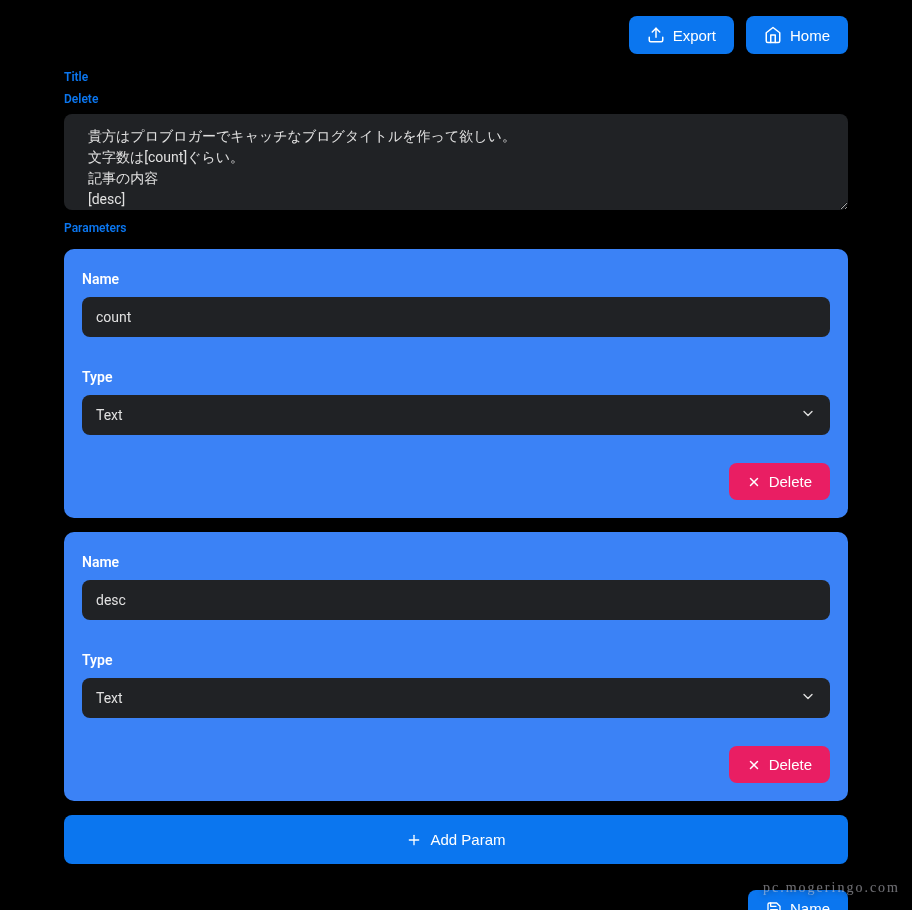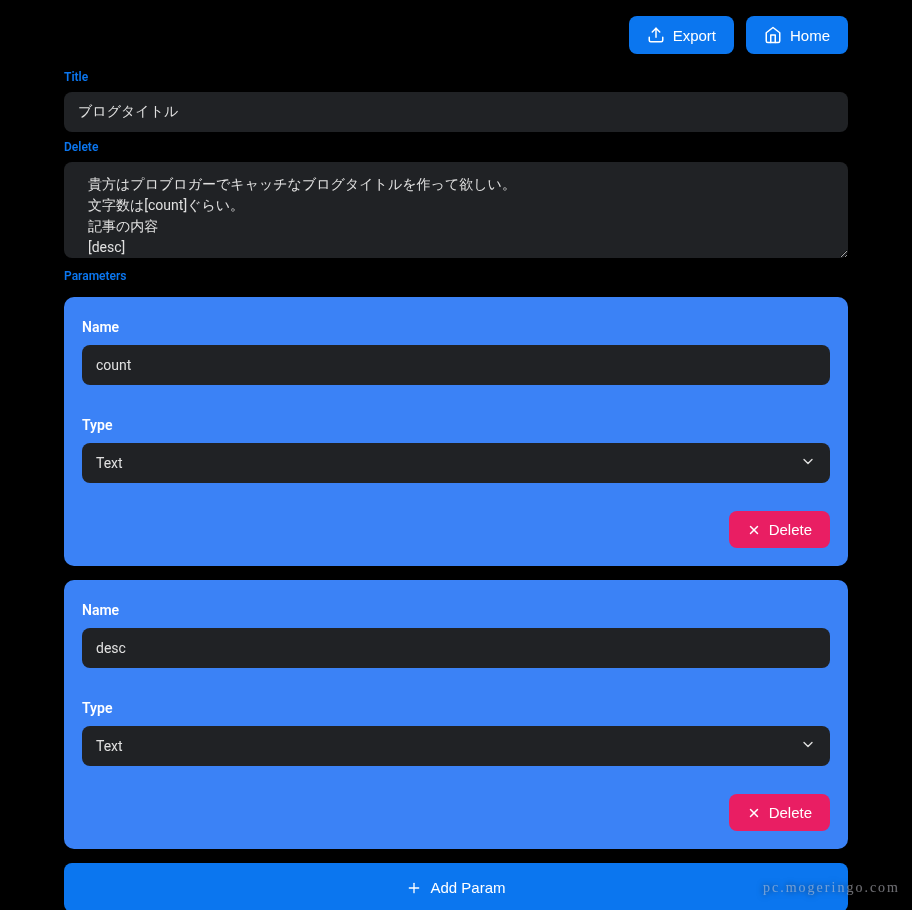--- a/index.html
+++ b/index.html
@@ -139,21 +139,20 @@
         <svg width="18" height="18" viewBox="0 0 24 24" fill="none" stroke="currentColor" stroke-width="2" stroke-linecap="round" stroke-linejoin="round">
             <path d="M3 9l9-7 9 7v11a2 2 0 0 1-2 2H5a2 2 0 0 1-2-2z"></path>
             <polyline points="9 22 9 12 15 12 15 22"></polyline>
           </svg>
       </span>
       <span>Home</span>
     </button>
   </div>
 
   <div class="section-label">Title</div>
-  <input class="input" type="text" value="ブログタイトル" style="">
 
   <div class="section-label">Delete</div>
   <textarea class="textarea" style="">貴方はプロブロガーでキャッチなブログタイトルを作って欲しい。
 文字数は[count]ぐらい。
 記事の内容
 [desc]</textarea>
 
   <div class="section-label">Parameters</div>
 
   <div class="param-card">

